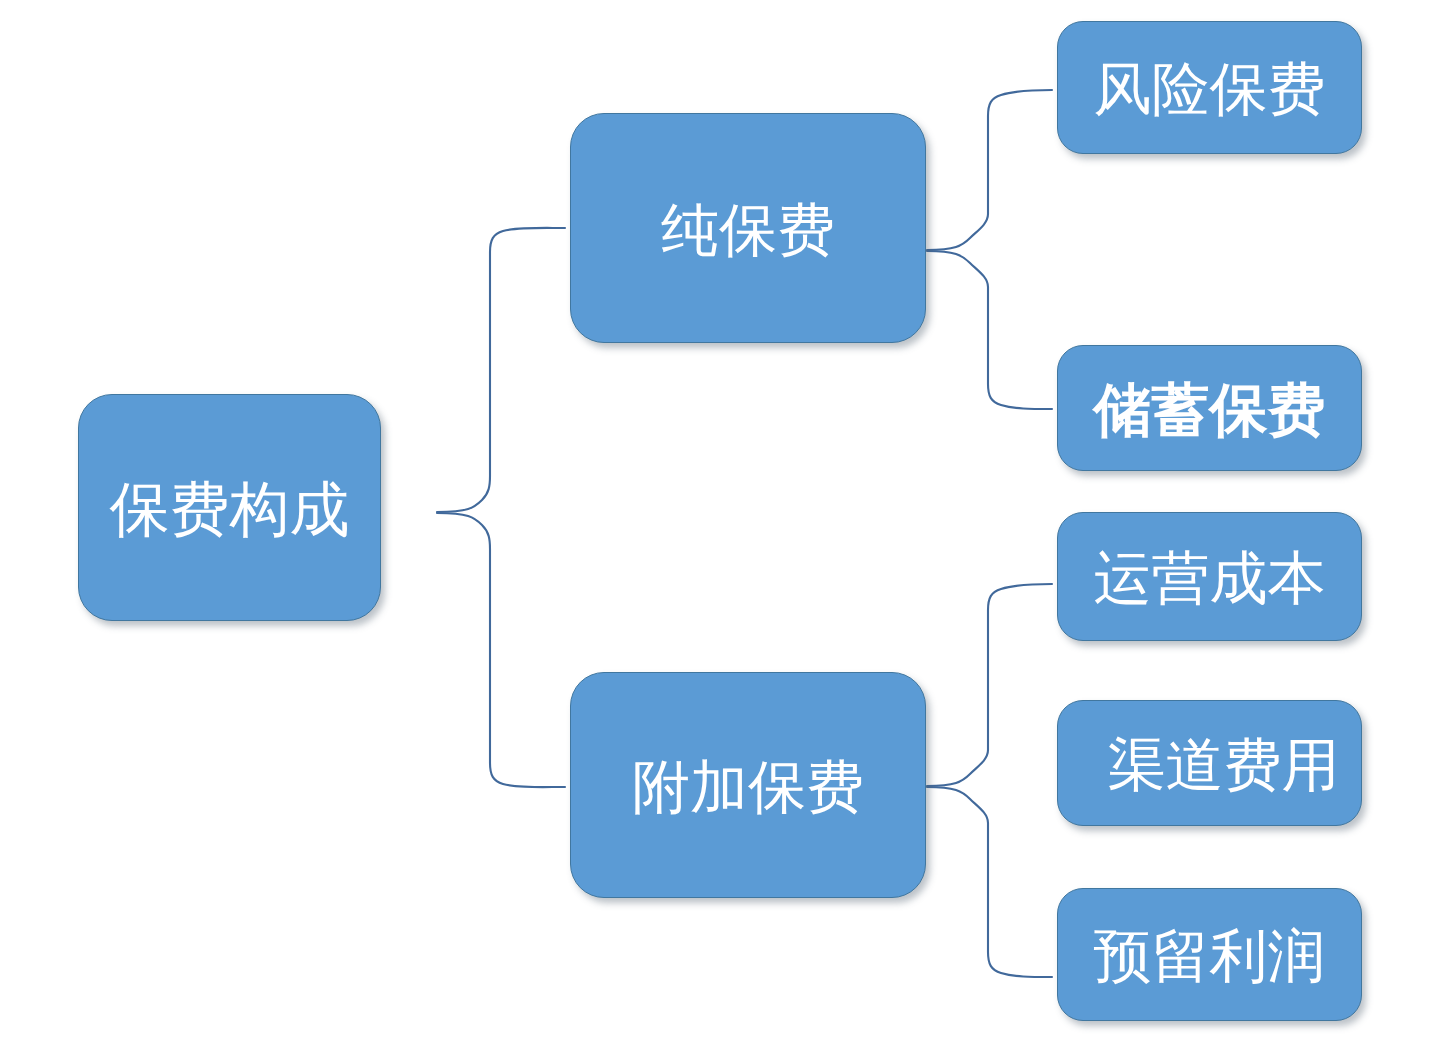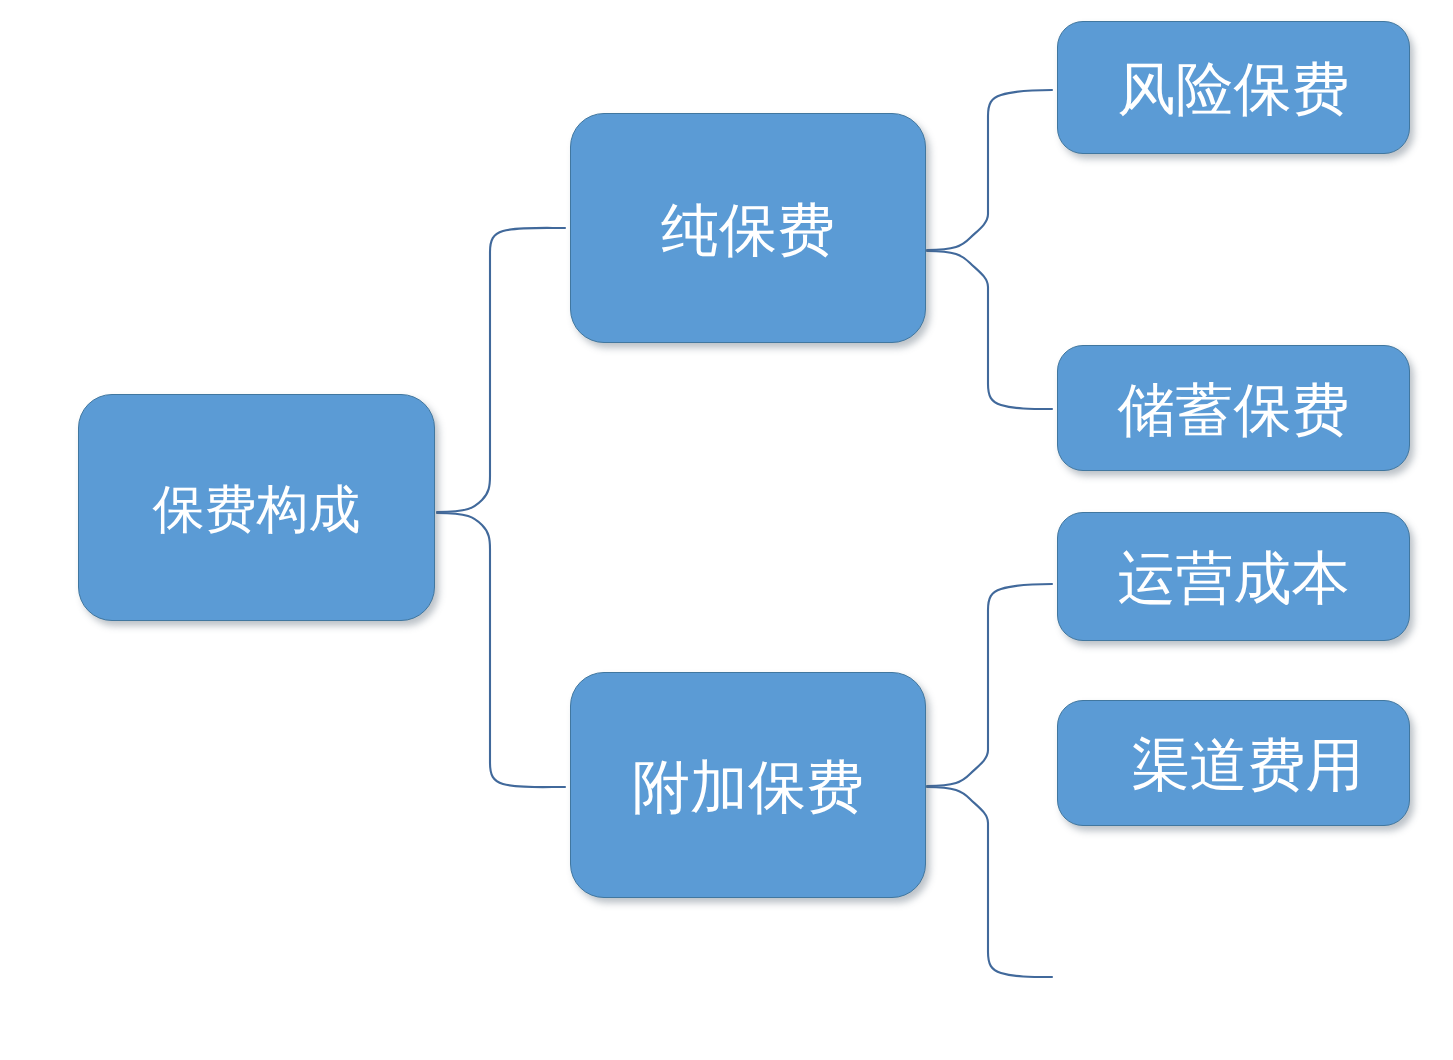--- a/index.html
+++ b/index.html
@@ -42,50 +42,50 @@
     -webkit-font-smoothing: antialiased;
   }
   .node-label {
     display: block;
     transform: translateY(2px);
   }
   
   .node.root {
     left: 78px;
     top: 394px;
-    width: 357px;
+    width: 303px;
     height: 227px;
     border-radius: 34px;
-    font-size: 52px;
+    font-size: 60px;
   }
   
   .node.lvl2 {
     width: 356px;
     border-radius: 34px;
     font-size: 58px;
   }
   .node.lvl2.n-pure {
     left: 570px;
     top: 113px;
     height: 230px;
   }
   .node.lvl2.n-add {
     left: 570px;
     top: 672px;
     height: 226px;
   }
   
   .node.leaf {
     left: 1057px;
-    width: 353px;
+    width: 305px;
     border-radius: 26px;
     font-size: 58px;
   }
   .node.leaf.lf-0 { top: 21px;  height: 133px; }
-  .node.leaf.lf-1 { top: 345px; height: 126px; }
+  .node.leaf.lf-1 { top: 345px; height: 126px; font-weight: bold; }
   .node.leaf.lf-2 { top: 512px; height: 129px; text-align: right; }
   .node.leaf.lf-3 { top: 700px; height: 126px; padding-left: 28px; }
   .node.leaf.lf-4 { top: 888px; height: 133px; }
 </style>
 </head>
 <body>
 
 <div id="canvas">
 
   <svg class="connector-layer" viewBox="0 0 1453 1060" width="1453" height="1060" xmlns="http://www.w3.org/2000/svg">
@@ -138,14 +138,17 @@
   </div>
 
   <div class="node leaf lf-2">
     <span class="node-label">运营成本</span>
   </div>
 
   <div class="node leaf lf-3">
     <span class="node-label">渠道费用</span>
   </div>
 
+  <div class="node leaf lf-4">
+    <span class="node-label">预留利润</span>
+  </div>
 
 </div>
 
 </body></html>

